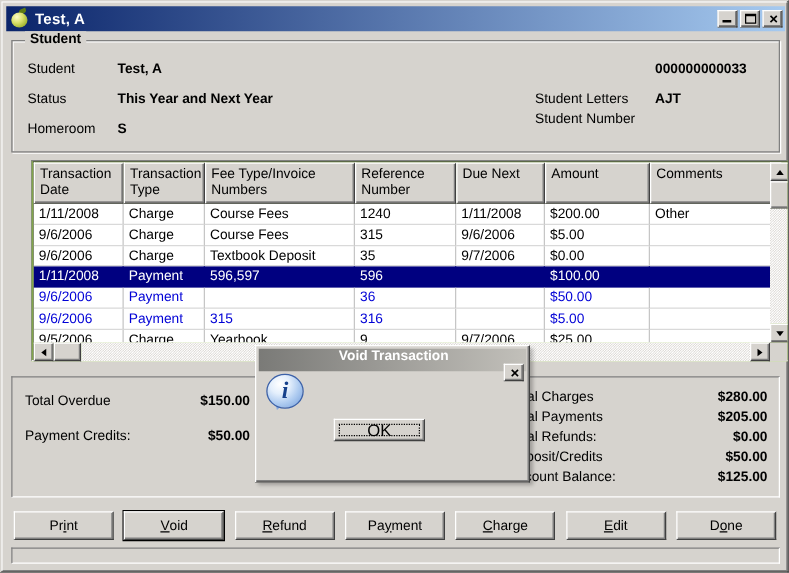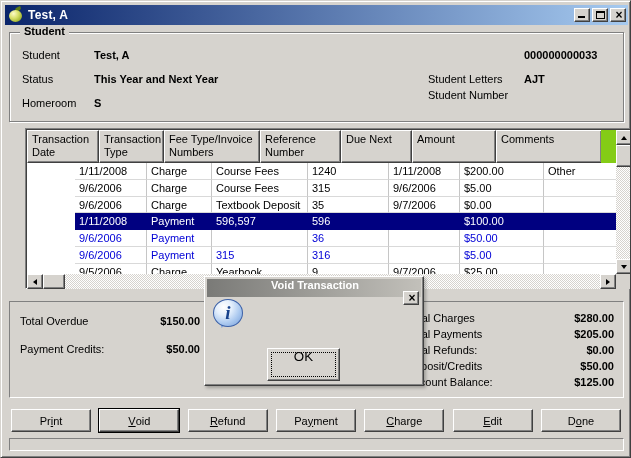--- a/index.html
+++ b/index.html
@@ -39,24 +39,24 @@
   .f-value{position:absolute;font-weight:bold;}
   
   #txn-table{position:absolute;left:24px;top:127px;width:607px;height:161px;
     border:1px solid;border-color:#808080 #fff #fff #808080;box-shadow:inset 1px 1px 0 #404040;
     background:#84cc16;}
   #table-grid{position:absolute;left:1px;top:1px;display:grid;grid-template-columns:589px 16px;grid-template-rows:144px 15px;}
   #thead{display:flex;height:33px;}
   .hcell{flex:none;background:var(--window-bg);border:1px solid;border-color:#ffffff #404040 #404040 #ffffff;
     box-shadow:inset -1px -1px 0 #808080;padding:2px 4px;line-height:13px;overflow:hidden;}
   #tbody{height:111px;overflow:hidden;background:#fff;}
-  .trow{display:flex;height:16.8px;background:#fff;margin-left:48px;}
+  .trow{display:flex;height:16.8px;background:#fff;}
   .cell{flex:none;padding:1px 4px;border-right:1px solid #c6c6c6;border-bottom:1px solid #d9d9d9;
     white-space:nowrap;overflow:hidden;line-height:14px;}
-  .c0{width:72px;} .c1{width:65px;} .c2{width:96px;} .c3{width:81px;} .c4{width:71px;} .c5{width:84px;} .c6{width:105px;border-right:none;}
+  .c0{width:72px;} .c1{width:65px;} .c2{width:120px;} .c3{width:81px;} .c4{width:71px;} .c5{width:84px;} .c6{width:105px;border-right:none;}
   .trow.payment{color:var(--payment-fg);}
   .trow.selected{background:var(--selected-row-bg);color:var(--selected-row-fg);}
   .trow.selected .cell{border-right-color:var(--selected-row-bg);border-bottom-color:var(--selected-row-bg);}
   
   .sb-btn{width:16px;height:15px;display:flex;align-items:center;justify-content:center;flex:none;}
   .track{flex:1;background:#fff;background-image:
     linear-gradient(45deg,#d6d3ce 25%,transparent 25%,transparent 75%,#d6d3ce 75%),
     linear-gradient(45deg,#d6d3ce 25%,transparent 25%,transparent 75%,#d6d3ce 75%);
     background-size:2px 2px;background-position:0 0,1px 1px;}
   #vscroll{display:flex;flex-direction:column;width:16px;height:144px;}
@@ -90,23 +90,23 @@
   #dialog-title{color:#fff;font-weight:bold;margin-left:2px;}
   #info-icon{position:absolute;left:8px;top:22px;width:31px;height:31px;}
   #info-icon .bubble{position:absolute;left:0;top:0;width:30px;height:28px;border-radius:50%;
     border:1px solid #3c61a8;
     background:radial-gradient(circle at 35% 28%,#ffffff 0%,#e4effc 30%,#aecbf0 60%,#6f9ad8 100%);}
   #info-icon .tail{position:absolute;left:4px;bottom:-3px;width:0;height:0;
     border:5px solid transparent;border-top:8px solid #86a9de;transform:rotate(18deg);}
   #info-icon .i-glyph{position:absolute;left:0;top:3px;width:30px;text-align:center;
     font-family:"Liberation Serif","DejaVu Serif",serif;font-weight:bold;font-style:italic;font-size:19px;color:#16418c;}
   #dialog-message{position:absolute;left:53px;top:32px;width:162px;line-height:13px;}
-  #ok-button{position:absolute;left:62px;top:71px;width:73px;height:33px;background:var(--window-bg);
+  #ok-button{position:absolute;left:62px;top:58px;width:73px;height:18px;background:var(--window-bg);
     border:1px solid;border-color:#ffffff #404040 #404040 #ffffff;box-shadow:inset -1px -1px 0 #808080;
-    display:flex;justify-content:center;cursor:default;}
+    display:flex;align-items:center;justify-content:center;cursor:default;}
   #ok-button .focus-rect{position:absolute;inset:3px;border:1px dotted #000;}
 </style>
 </head>
 <body>
 
 <div id="window">
 
   <div id="titlebar">
     <div id="app-icon">
       <span class="leaf"></span>

